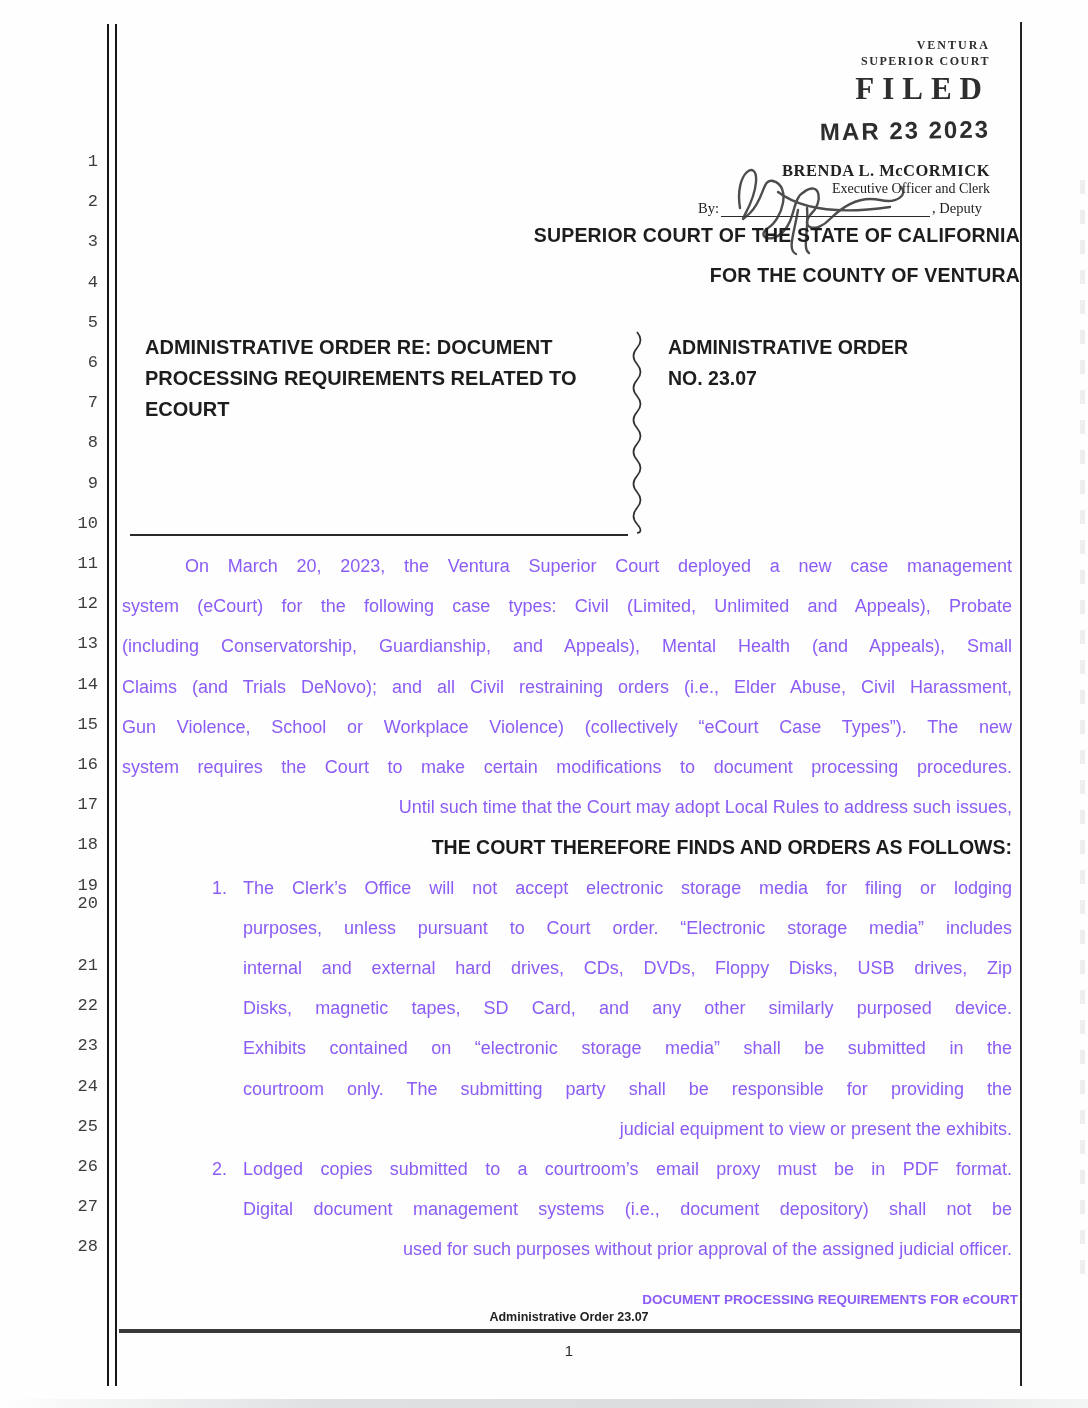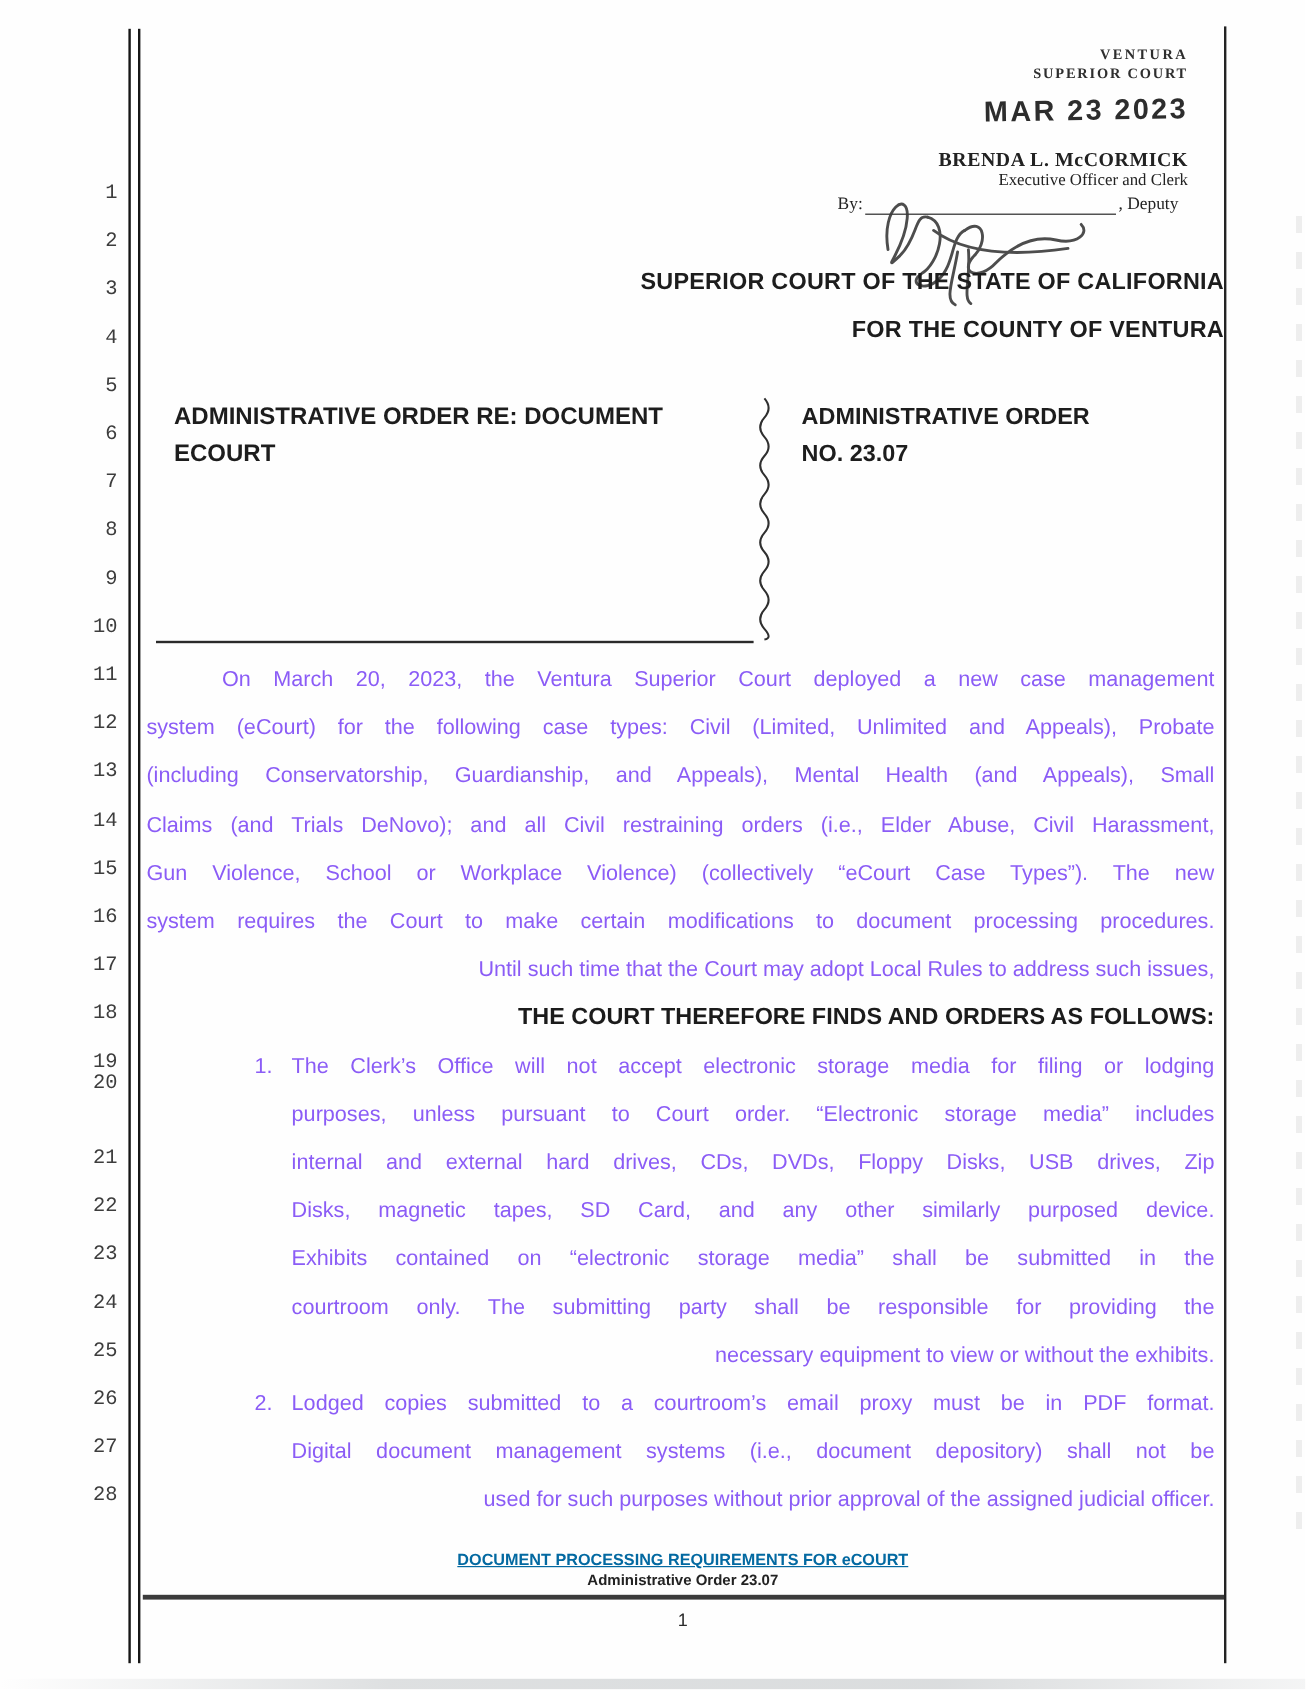--- a/index.html
+++ b/index.html
@@ -50,21 +50,21 @@
   .bline{
     position:absolute;left:0;width:890px;box-sizing:border-box;
     font-size:18px;line-height:24px;height:27px;overflow:hidden;
     text-align:justify;text-align-last:justify;text-justify:inter-word;
     white-space:normal;color:#8b5cf6;
   }
   .bline.nj{text-align:right;text-align-last:auto;}
   .bline.bold{font-weight:bold;font-size:19.5px;color:#1b1b1b;}
   .inum{position:absolute;left:90px;}
   
-  .foot1{position:absolute;left:120px;top:1292px;width:898px;text-align:center;font-weight:bold;font-size:13.5px;color:#0369a1;text-decoration:underline;}
+  .foot1{position:absolute;left:120px;top:1292px;width:898px;text-align:right;font-weight:bold;font-size:13.5px;color:#8b5cf6;}
   .foot2{position:absolute;left:120px;top:1310px;width:898px;text-align:center;font-weight:bold;font-size:12.5px;color:#222;}
   .foot-rule{position:absolute;left:119px;top:1329px;width:901px;height:4px;background:#3b3b3b;}
   .pagenum{position:absolute;left:120px;top:1342px;width:898px;text-align:center;font-size:15px;color:#2b2b2b;}
   
   .scan-bottom{position:absolute;left:0;top:1399px;width:1088px;height:9px;
     background:linear-gradient(90deg,rgba(213,216,218,0) 0%,rgba(195,199,201,.55) 30%,rgba(195,199,201,.6) 72%,rgba(225,227,228,.35) 100%);}
   .scan-right{position:absolute;left:1080px;top:180px;width:5px;height:1100px;
     background:repeating-linear-gradient(180deg,rgba(190,190,190,.25) 0 14px,rgba(255,255,255,0) 14px 30px);}
 </style>
 </head>
@@ -103,20 +103,21 @@
       <div class="lnum" style="top: 1075.6px;">24</div>
       <div class="lnum" style="top: 1115.8px;">25</div>
       <div class="lnum" style="top: 1156px;">26</div>
       <div class="lnum" style="top: 1196.2px;">27</div>
       <div class="lnum" style="top: 1236.4px;">28</div>
     </div>
 
   <div class="stamp">
     <div class="court1">VENTURA</div>
     <div class="court2">SUPERIOR COURT</div>
+    <div class="filed">FILED</div>
     <div class="fdate">MAR 23 2023</div>
     <div class="clerk">BRENDA L. McCORMICK</div>
     <div class="ctitle">Executive Officer and Clerk</div>
     <div class="byline">
       <span>By:</span>
       <span class="sig-line"></span>
       <span>, Deputy</span>
     </div>
   </div>
 
@@ -129,20 +130,21 @@
       <path d="M88 60 C 84 84, 77 100, 86 104"></path>
       <path d="M97 58 C 99 82, 92 98, 99 103"></path>
     </g>
   </svg>
 
   <div class="ctitle-line t1">SUPERIOR COURT OF THE STATE OF CALIFORNIA</div>
   <div class="ctitle-line t2">FOR THE COUNTY OF VENTURA</div>
 
   <div class="cap-left">
     <div>ADMINISTRATIVE ORDER RE: DOCUMENT</div>
+    <div>PROCESSING REQUIREMENTS RELATED TO</div>
     <div>ECOURT</div>
   </div>
   <svg class="wavy" width="20" height="206" viewBox="0 0 20 206">
     <path d="M9 2 Q16 10 9 18 T9 34 T9 50 T9 66 T9 82 T9 98 T9 114 T9 130 T9 146 T9 162 T9 178 T9 194 T9 203" fill="none" stroke="#2f2f2f" stroke-width="1.7"></path>
   </svg>
   <div class="cap-right">
     <div>ADMINISTRATIVE ORDER</div>
     <div>NO. 23.07</div>
   </div>
   <div class="cap-underline"></div>
@@ -155,21 +157,21 @@
       <div class="bline" style="top: 714.8px;">Gun Violence, School or Workplace Violence) (collectively “eCourt Case Types”).  The new</div>
       <div class="bline" style="top: 755px;">system requires the Court to make certain modifications to document processing procedures.</div>
       <div class="bline nj" style="top: 795.2px;">Until such time that the Court may adopt Local Rules to address such issues,</div>
       <div class="bline nj bold" style="top: 835.4px; padding-left: 60px;">THE COURT THEREFORE FINDS AND ORDERS AS FOLLOWS:</div>
       <div class="bline" style="top: 875.6px; padding-left: 121px;"><span class="inum">1.</span>The Clerk’s Office will not accept electronic storage media for filing or lodging</div>
       <div class="bline" style="top: 915.8px; padding-left: 121px;">purposes, unless pursuant to Court order.  “Electronic storage media” includes</div>
       <div class="bline" style="top: 956px; padding-left: 121px;">internal and external hard drives, CDs, DVDs, Floppy Disks, USB drives, Zip</div>
       <div class="bline" style="top: 996.2px; padding-left: 121px;">Disks, magnetic tapes, SD Card, and any other similarly purposed device.</div>
       <div class="bline" style="top: 1036.4px; padding-left: 121px;">Exhibits contained on “electronic storage media” shall be submitted in the</div>
       <div class="bline" style="top: 1076.6px; padding-left: 121px;">courtroom only. The submitting party shall be responsible for providing the</div>
-      <div class="bline nj" style="top: 1116.8px; padding-left: 121px;">necessary equipment to view or without the exhibits.</div>
+      <div class="bline nj" style="top: 1116.8px; padding-left: 121px;">judicial equipment to view or present the exhibits.</div>
       <div class="bline" style="top: 1157px; padding-left: 121px;"><span class="inum">2.</span>Lodged copies submitted to a courtroom’s email proxy must be in PDF format.</div>
       <div class="bline" style="top: 1197.2px; padding-left: 121px;">Digital document management systems (i.e., document depository) shall not be</div>
       <div class="bline nj" style="top: 1237.4px; padding-left: 121px;">used for such purposes without prior approval of the assigned judicial officer.</div>
     </div>
 
   <div class="foot1">DOCUMENT PROCESSING REQUIREMENTS FOR eCOURT</div>
   <div class="foot2">Administrative Order 23.07</div>
   <div class="foot-rule"></div>
   <div class="pagenum">1</div>
 

